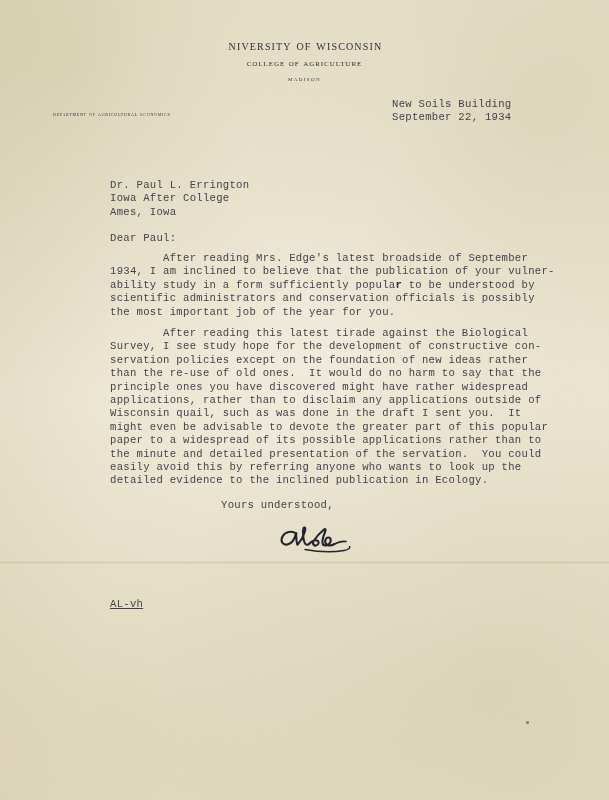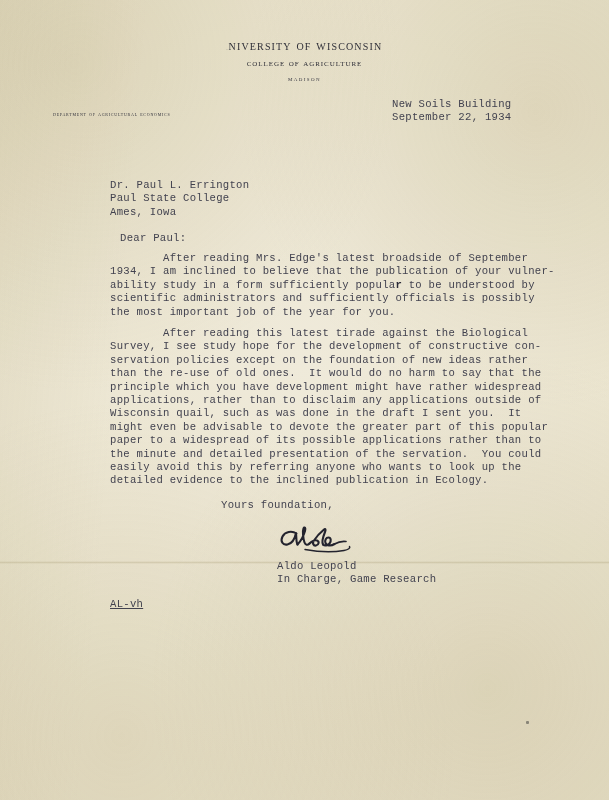--- a/index.html
+++ b/index.html
@@ -128,21 +128,21 @@
 
   .addressee {
     position: absolute;
     top: 179px;
     left: 110px;
   }
 
   .salutation {
     position: absolute;
     top: 232px;
-    left: 120px;
+    left: 110px;
   }
 
   .body-para {
     position: absolute;
     left: 110px;
   }
   .para-1 { top: 252px; }
   .para-2 { top: 327px; }
 
   .closing {
@@ -205,45 +205,45 @@
       <div class="lh-college">College of Agriculture</div>
       <div class="lh-city">Madison</div>
     </div>
 
     <div class="dept">Department of Agricultural Economics</div>
 
     <div class="dateblock tw"><span>New Soils Building</span>
 <span>September 22, 1934</span></div>
 
     <div class="addressee tw"><span>Dr. Paul L. Errington</span>
-<span>Paul State College</span>
+<span>Iowa After College</span>
 <span>Ames, Iowa</span></div>
 
     <div class="salutation tw">Dear Paul:</div>
 
     <div class="body-para para-1 tw"><span>        After reading Mrs. Edge's latest broadside of September</span>
 <span>1934, I am inclined to believe that the publication of your vulner-</span>
 <span>ability study in a form sufficiently popula</span><span class="strike-over">r</span><span> to be understood by</span>
-<span>scientific administrators and sufficiently officials is possibly</span>
+<span>scientific administrators and conservation officials is possibly</span>
 <span>the most important job of the year for you.</span></div>
 
     <div class="body-para para-2 tw"><span>        After reading this latest tirade against the Biological</span>
 <span>Survey, I see study hope for the development of constructive con-</span>
 <span>servation policies except on the foundation of new ideas rather</span>
 <span>than the re-use of old ones.  It would do no harm to say that the</span>
-<span>principle which you have development </span><span class="u">might</span><span> have rather widespread</span>
+<span>principle ones you have discovered </span><span class="u">might</span><span> have rather widespread</span>
 <span>applications, rather than to disclaim any applications outside of</span>
 <span>Wisconsin quail, such as was done in the draft I sent you.  It</span>
 <span>might even be advisable to devote the greater part of this popular</span>
 <span>paper to a widespread of its possible applications rather than to</span>
 <span>the minute and detailed presentation of the servation.  You could</span>
 <span>easily avoid this by referring anyone who wants to look up the</span>
 <span>detailed evidence to the inclined publication in Ecology.</span></div>
 
-    <div class="closing tw">Yours foundation,</div>
+    <div class="closing tw">Yours understood,</div>
 
     <div class="signature" aria-label="Aldo">
       <svg viewBox="0 0 92 34" xmlns="http://www.w3.org/2000/svg" fill="none" stroke="#23232e" stroke-width="2.1" stroke-linecap="round" stroke-linejoin="round">
 
         <path d="M20.5 9.5 C16 6.5, 9 7.5, 6.5 12.5 C4 17.5, 7 21.5, 11.5 20.5
                  C16 19.5, 19 14, 20 9 C20.5 13.5, 20 18, 21.5 20.5"></path>
 
         <path d="M21.5 20.5 C24 18, 27.5 12, 29 7 C30 3.5, 28.5 2.5, 27.5 4.5
                  C26.5 7, 27 14.5, 28.5 18.5 C29.5 21, 31.5 21.5, 33.5 19.5"></path>
 
@@ -253,20 +253,18 @@
 
         <path d="M47 20.5 C48.5 22, 51.5 22, 53.5 19.5 C55.5 17, 55 13.5, 52.5 13.5
                  C50 13.5, 48.5 16.5, 49.5 19 C50.5 21.5, 54.5 22.5, 58.5 20"></path>
 
         <path d="M58.5 20 C62 18, 66 17, 70 17.5" stroke-width="1.7"></path>
 
         <path d="M29 25.5 C40 27.5, 56 28.5, 68 26.5 C72.5 25.7, 74.5 24, 73.5 22.5" stroke-width="1.5"></path>
       </svg>
     </div>
 
-    <div class="signer tw"><span>Aldo Leopold</span>
-<span>In Charge, Game Research</span></div>
 
     <div class="initials tw">AL-vh</div>
 
     <div class="speck"></div>
   </div>
 </div>
 
 </body></html>

